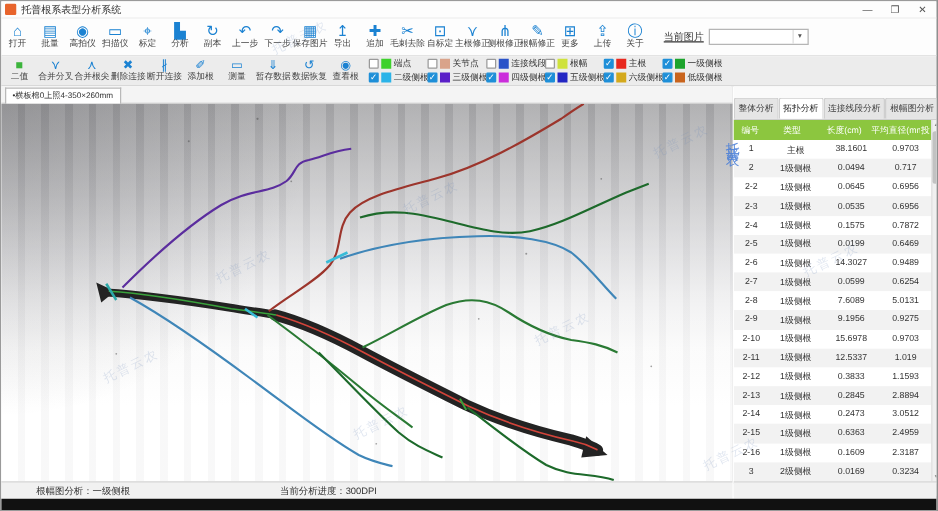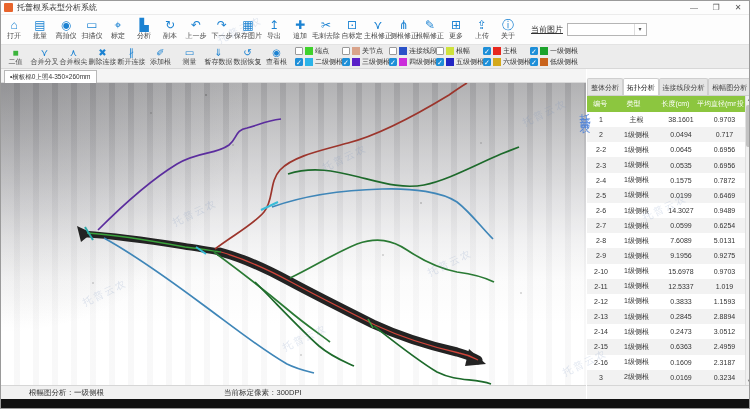--- a/index.html
+++ b/index.html
@@ -470,21 +470,21 @@
     <div class="hscroll">
       <div class="hs-thumb"></div>
       <div class="hs-right">▶</div>
     </div>
   </div>
 
   <div class="panel-under"></div>
 
   <div class="statusbar">
     <span class="sb-item"><span>根幅图分析：</span><span>一级侧根</span></span>
-    <span class="sb-item second"><span>当前标定像素：</span><span>300DPI</span></span>
+    <span class="sb-item second"><span>当前分析进度：</span><span>300DPI</span></span>
   </div>
 
   <div class="bottom-strip"></div>
 
   <div class="wm-vert">托普云农</div>
 <span class="wm" style="left: 215px; top: 22px;">托普云农</span>
     <span class="wm" style="left: 320px; top: 150px;">托普云农</span>
     <span class="wm" style="left: 80px; top: 285px;">托普云农</span>
     <span class="wm" style="left: 425px; top: 255px;">托普云农</span>
     <span class="wm" style="left: 520px; top: 105px;">托普云农</span>

